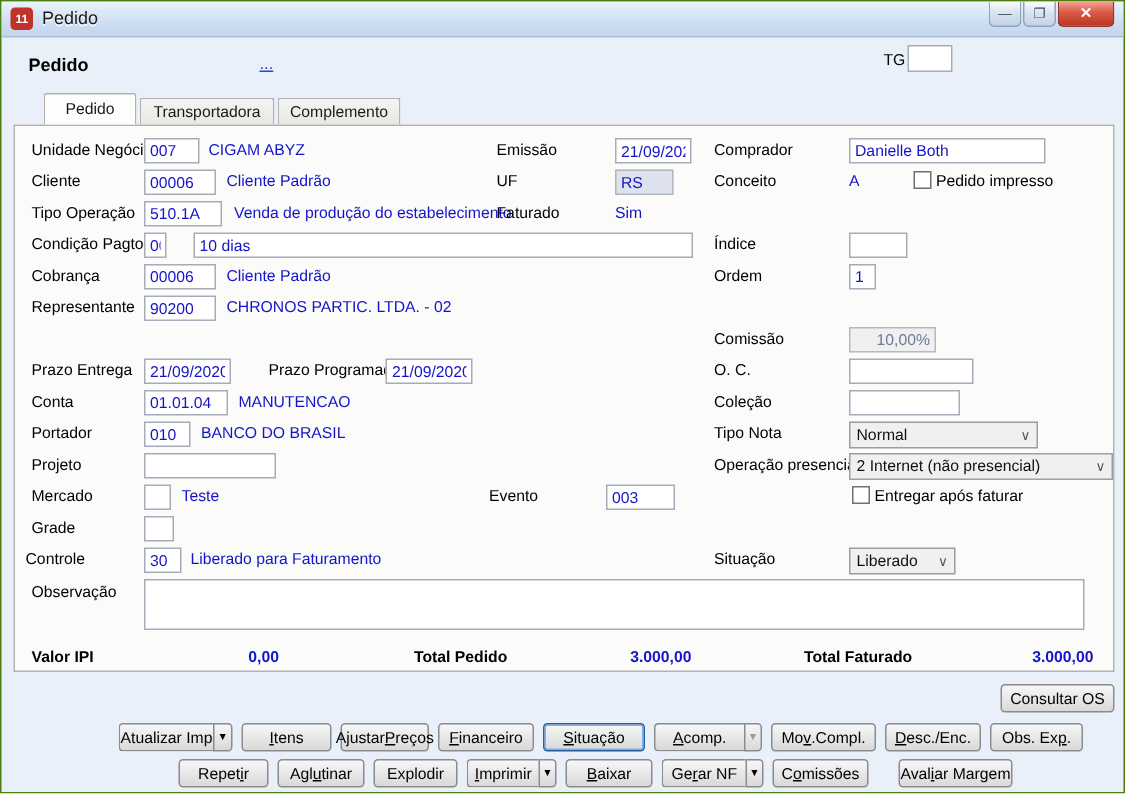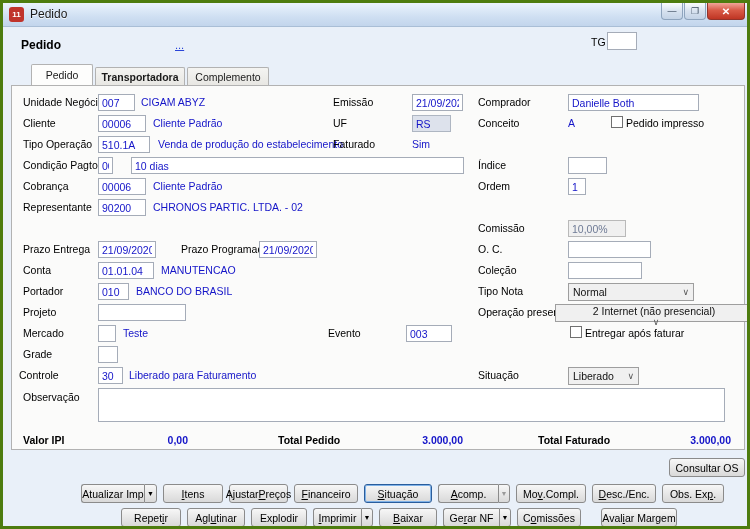--- a/index.html
+++ b/index.html
@@ -1,17 +1,17 @@
 <!DOCTYPE html>
 <html><head>
 <meta charset="utf-8">
 <style>
   html,body{margin:0;padding:0;}
   body{width:750px;height:529px;font-family:"Liberation Sans",sans-serif;}
-  .window{position:relative;width:750px;height:529px;background:#e9f0f9;border:3px solid #4d7c0f;box-sizing:border-box;overflow:hidden;}
+  .window{position:relative;width:750px;height:529px;background:#e9f0f9;border:1px solid #4d7c0f;box-sizing:border-box;overflow:hidden;}
   .a{position:absolute;}
   
   .titlebar{position:absolute;left:0;top:0;right:0;height:23px;background:linear-gradient(#eaf3fd,#cfdff2 60%,#c2d5ec);border-bottom:1px solid #a9bed6;}
   .app-icon{position:absolute;left:6px;top:4px;width:15px;height:15px;background:#c0332b;border-radius:3px;color:#fff;font-size:8px;font-weight:bold;display:flex;align-items:center;justify-content:center;}
   .title-text{position:absolute;left:27px;top:4px;font-size:12px;color:#1a1a1a;text-shadow:0 1px 0 rgba(255,255,255,.8);}
   .wbtn{position:absolute;top:0;height:17px;border:1px solid #8ea4bd;border-top:none;border-radius:0 0 4px 4px;box-sizing:border-box;display:flex;align-items:center;justify-content:center;font-size:9px;color:#3c4c5f;background:linear-gradient(#fbfdfe,#d7e2ef 50%,#c3d3e6);}
   .wbtn.close{background:linear-gradient(#f2a599,#d95b47 45%,#bf3524);color:#fff;border-color:#93332a;font-size:10px;font-weight:bold;}
   
   .hdr-label{font-size:12px;font-weight:bold;color:#000;}
   .hdr-input{position:absolute;box-sizing:border-box;border:1px solid #9aa7b8;background:#fff;font:bold 12px "Liberation Sans",sans-serif;color:#1414c8;padding:0 4px;}
@@ -19,21 +19,21 @@
   
   .tab{position:absolute;box-sizing:border-box;font-size:10.5px;color:#1a1a1a;display:flex;align-items:center;justify-content:center;border:1px solid #b2b2b2;border-bottom:none;border-radius:2px 2px 0 0;}
   .tab.active{background:#fdfdfc;height:21px;top:61px;z-index:3;}
   .tab.inactive{background:linear-gradient(#f4f4f2,#e8e7e3);height:18px;top:64px;z-index:1;}
   .panel{position:absolute;left:8px;top:82px;width:734px;height:365px;background:#fbfbfa;border:1px solid #b2b2b2;box-sizing:border-box;z-index:2;}
   
   .lbl{position:absolute;font-size:10.5px;color:#000;white-space:nowrap;z-index:4;}
   .val{position:absolute;font-size:10.5px;color:#1414c8;white-space:nowrap;z-index:4;}
   .inp{position:absolute;box-sizing:border-box;height:17px;border:1px solid #a5acb8;background:#fff;color:#1414c8;font:10.5px "Liberation Sans",sans-serif;padding:0 3px;z-index:4;}
   .inp.dis1{background:#dde2ec;border-color:#aeb6c2;}
-  .inp.dis2{background:#f0f0f0;border-color:#b9b9b9;color:#6e7a95;}
+  .inp.dis2{background:#f0f0f0;border-color:#b9b9b9;color:#6e7a95;text-align:right;}
   .ddl{position:absolute;box-sizing:border-box;height:18px;background:#f0f0f0;border:1px solid #9e9e9e;font-size:10.5px;color:#111;display:flex;align-items:center;justify-content:space-between;padding:0 4px;z-index:4;}
   .ddl .chev{font-size:9px;color:#555;margin-left:4px;}
   .chk{position:absolute;box-sizing:border-box;width:12px;height:12px;border:1px solid #707070;background:#fff;z-index:4;}
   .obsbox{position:absolute;box-sizing:border-box;border:1px solid #a5acb8;background:#fff;z-index:4;}
   .tot-lbl{position:absolute;font-size:10.5px;font-weight:bold;color:#000;z-index:4;}
   .tot-val{position:absolute;font-size:10.5px;font-weight:bold;color:#1414c8;text-align:right;z-index:4;}
   
   .btn{box-sizing:border-box;height:19px;border:1px solid #8b8b8b;border-radius:3px;background:linear-gradient(#f7f7f7,#e9e9e9 45%,#d9d9d9);font:10.5px "Liberation Sans",sans-serif;color:#000;display:flex;align-items:center;justify-content:center;white-space:nowrap;cursor:pointer;}
   .btn.focused{border:1px solid #2a5d9c;box-shadow:inset 0 0 0 1px #7fb2e8;}
   .split{display:flex;}
@@ -62,21 +62,21 @@
         <span>✕</span>
       </div>
   </div>
 
   <div class="a hdr-label" style="left:18px;top:35px;">Pedido</div>
   <div class="a lookup" style="left:172px;top:36px;">...</div>
   <div class="a lbl" style="left:588px;top:33px;">TG</div>
   <input class="inp" style="left: 604px; top: 29px; width: 30px; height: 18px;" value="">
 
   <div class="tab active" style="left:28px;width:62px;">Pedido</div>
-  <div class="tab inactive" style="left:92px;width:90px;font-weight:bold;">Transportadora</div>
+  <div class="tab inactive" style="left:92px;width:90px;">Transportadora</div>
   <div class="tab inactive" style="left:184px;width:82px;">Complemento</div>
   <div class="panel"></div>
 
   <div class="lbl" style="left:20px;top:93px;">Unidade Negócio</div>
   <input class="inp" style="left: 95px; top: 91px; width: 37px;" value="007">
   <div class="val" style="left:138px;top:93px;">CIGAM ABYZ</div>
   <div class="lbl" style="left:330px;top:93px;">Emissão</div>
   <input class="inp" style="left: 409px; top: 91px; width: 51px;" value="21/09/2020">
   <div class="lbl" style="left:475px;top:93px;">Comprador</div>
   <input class="inp" style="left: 565px; top: 91px; width: 131px;" value="Danielle Both">
@@ -134,21 +134,21 @@
   <div class="val" style="left:133px;top:282px;">BANCO DO BRASIL</div>
   <div class="lbl" style="left:475px;top:282px;">Tipo Nota</div>
   <div class="ddl" style="left:565px;top:280px;width:126px;">
     <span>Normal</span>
     <span class="chev">∨</span>
   </div>
 
   <div class="lbl" style="left:20px;top:303px;">Projeto</div>
   <input class="inp" style="left: 95px; top: 301px; width: 88px;" value="">
   <div class="lbl" style="left:475px;top:303px;">Operação presencial</div>
-  <div class="ddl" style="left:552px;top:301px;width:198px;flex-direction:column;">
+  <div class="ddl" style="left:565px;top:301px;width:176px;">
     <span>2 Internet (não presencial)</span>
     <span class="chev">∨</span>
   </div>
 
   <div class="lbl" style="left:20px;top:324px;">Mercado</div>
   <input class="inp" style="left: 95px; top: 322px; width: 18px;" value="">
   <div class="val" style="left:120px;top:324px;">Teste</div>
   <div class="lbl" style="left:325px;top:324px;">Evento</div>
   <input class="inp" style="left: 403px; top: 322px; width: 46px;" value="003">
   <div class="chk" style="left:567px;top:323px;"></div>

